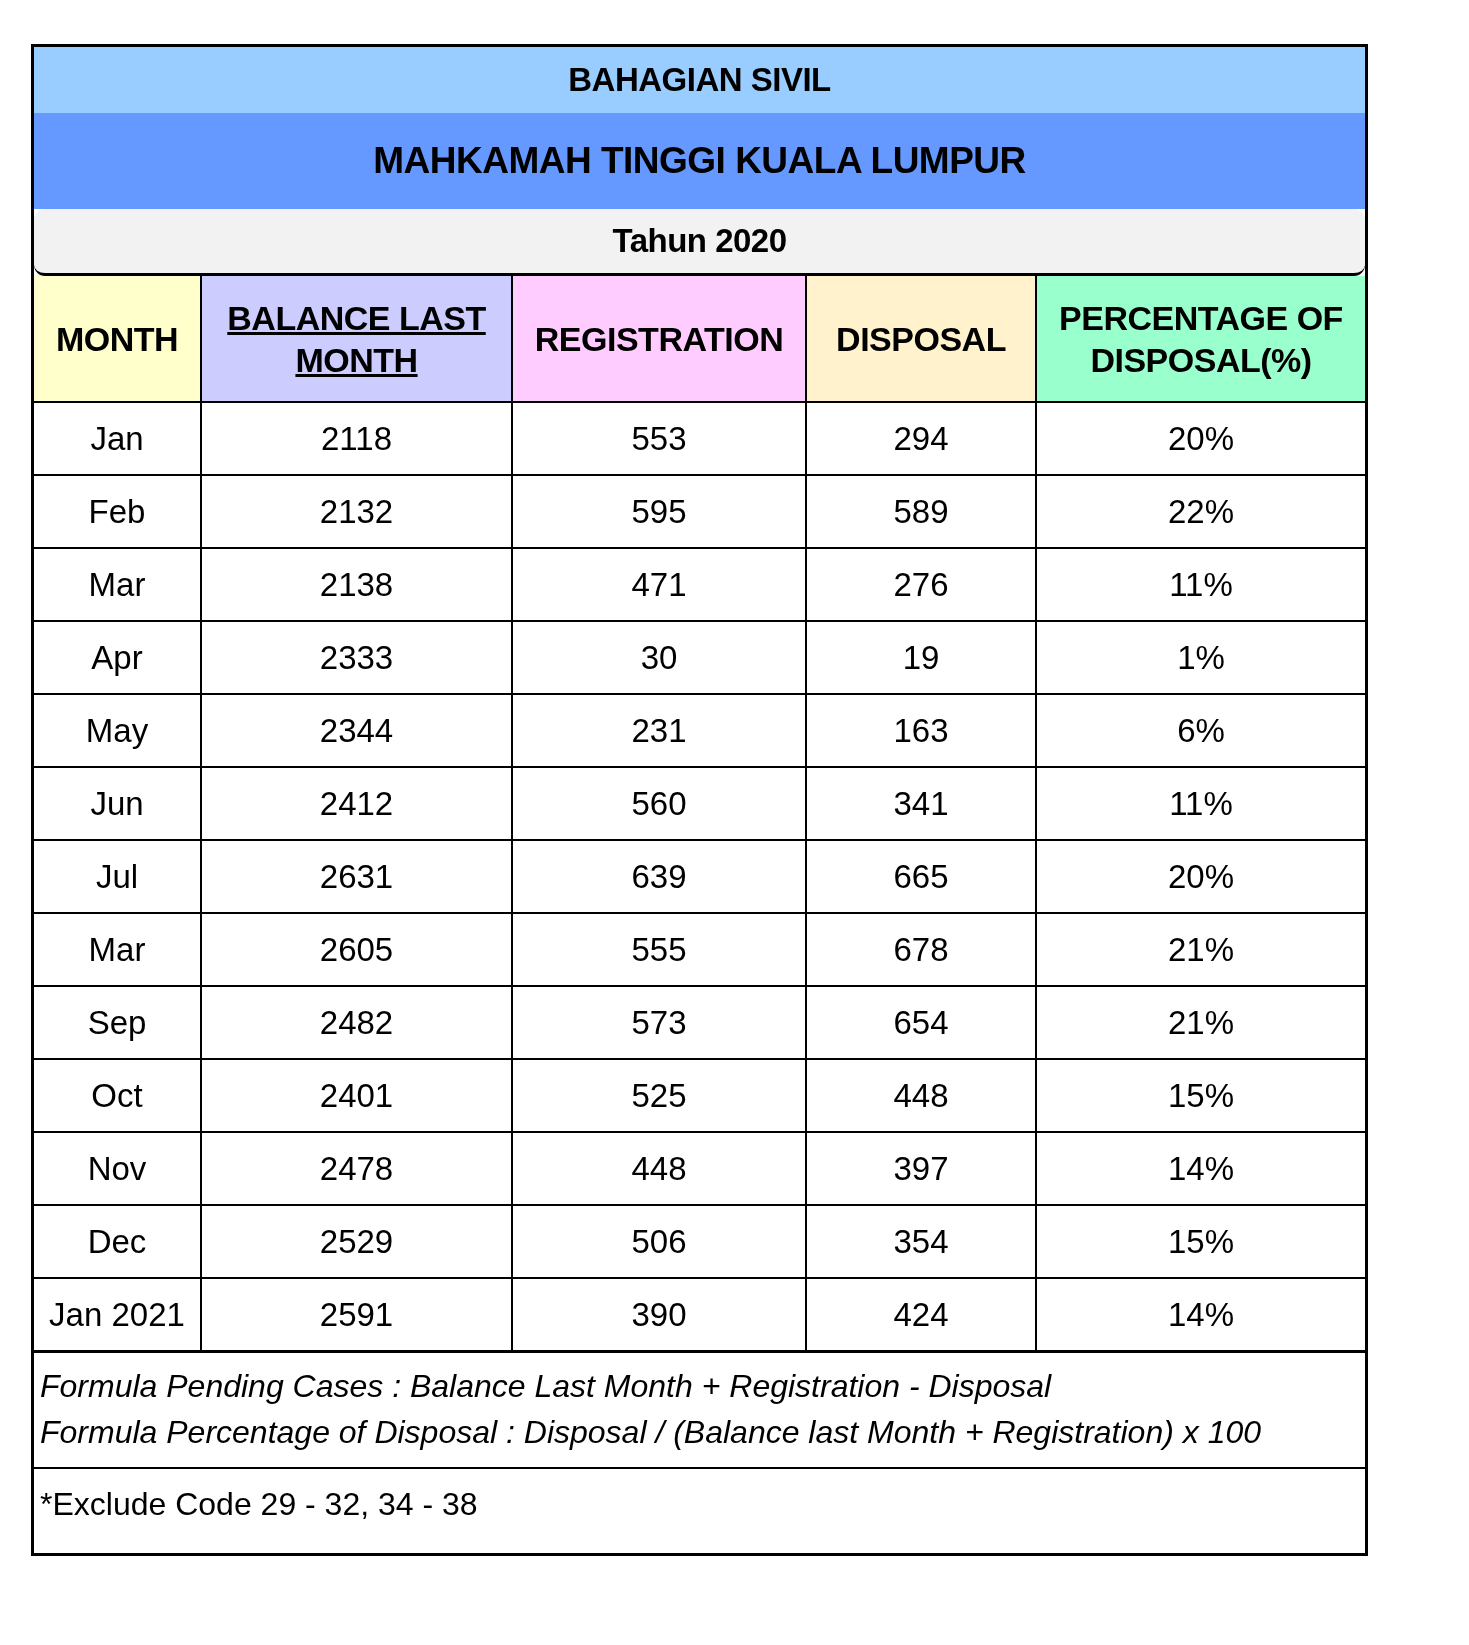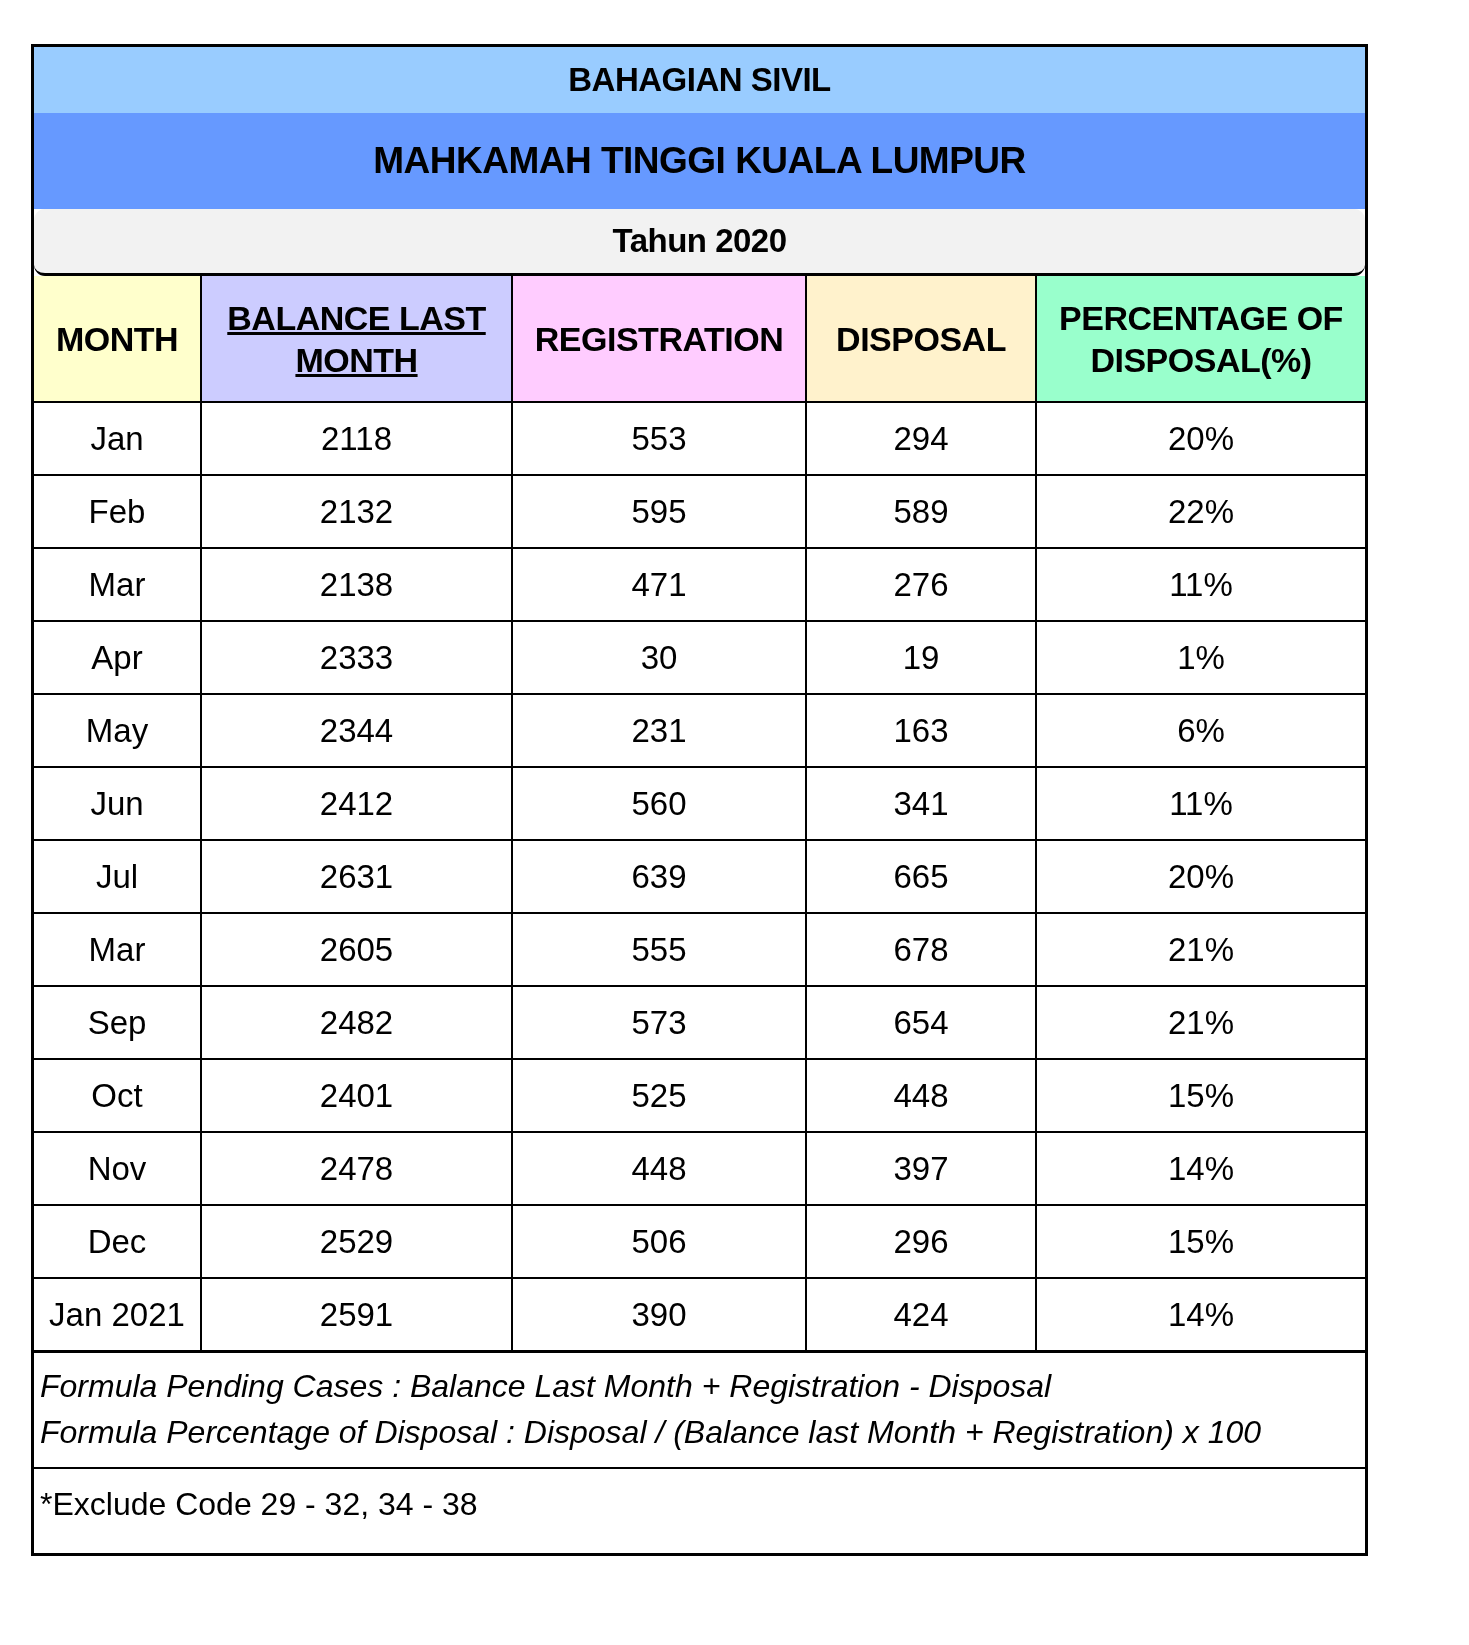--- a/index.html
+++ b/index.html
@@ -117,21 +117,21 @@
           <td>Nov</td>
           <td>2478</td>
           <td>448</td>
           <td>397</td>
           <td>14%</td>
         </tr>
         <tr>
           <td>Dec</td>
           <td>2529</td>
           <td>506</td>
-          <td>296</td>
+          <td>354</td>
           <td>15%</td>
         </tr>
         <tr>
           <td>Jan 2021</td>
           <td>2591</td>
           <td>390</td>
           <td>424</td>
           <td>14%</td>
         </tr>
       </tbody>

